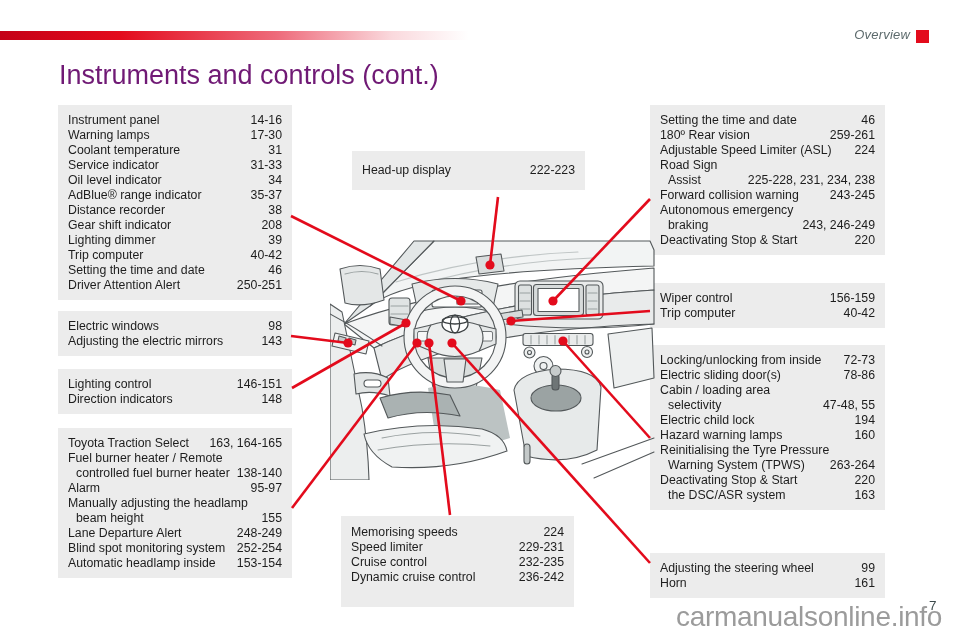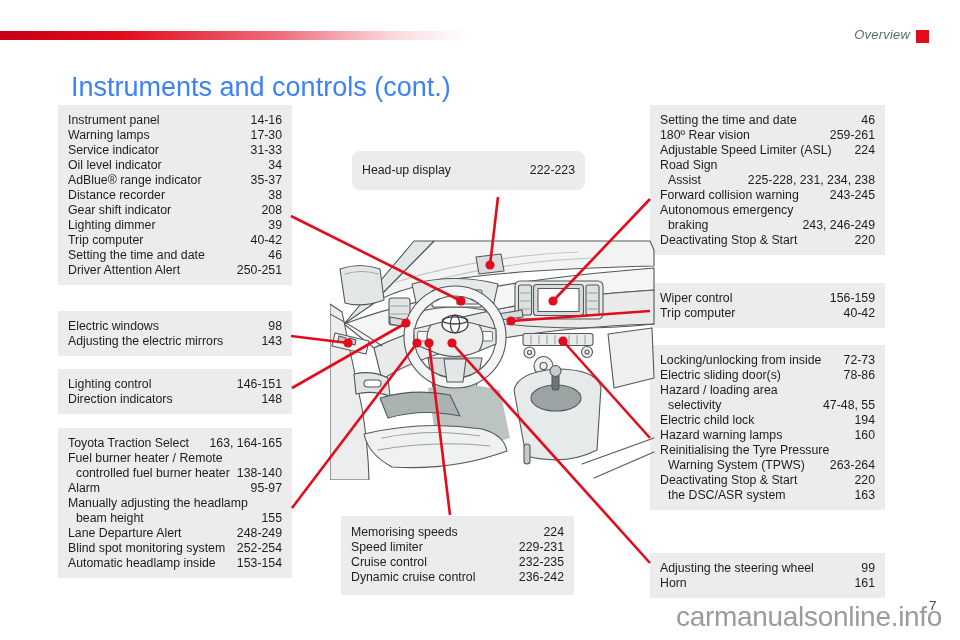--- a/index.html
+++ b/index.html
@@ -10,29 +10,29 @@
   .redbar{
     position:absolute;left:0;top:31px;width:478px;height:9px;
     background:linear-gradient(to right,#c40017 0%,#e30b1c 25%,#ee6b7b 58%,#fad9dd 82%,#ffffff 98%);
   }
   .overview-label{
     position:absolute;left:830px;top:27px;width:80px;text-align:right;
     font-size:13px;color:#5c6a6c;letter-spacing:.2px;font-style:italic;
   }
   .red-square{position:absolute;left:916px;top:30px;width:13px;height:13px;background:#e30b1c;}
   .title{
-    position:absolute;left:59px;top:60px;margin:12px;font-weight:400;
-    font-size:27px;color:#3b82f6;letter-spacing:0;
+    position:absolute;left:59px;top:60px;margin:0;font-weight:400;
+    font-size:27px;color:#701a75;letter-spacing:0;
   }
   .panel{
     position:absolute;background:#ececec;box-sizing:border-box;
     padding:8px 10px 7px 10px;font-size:12.3px;line-height:15px;color:#1d1d1d;
   }
-  .panel.pad-xl{padding:12px 10px;border-radius:8px;}
-  .panel.pad-lg{padding:9px 10px 10px 10px;}
+  .panel.pad-xl{padding:12px 10px;}
+  .panel.pad-lg{padding:9px 10px 22px 10px;}
   .panel .row{display:flex;justify-content:space-between;align-items:baseline;}
   .panel .lbl{white-space:nowrap;}
   .panel .lbl.indent{padding-left:8px;}
   .panel .pg{margin-left:6px;white-space:nowrap;text-align:right;}
   .dash-wrap{position:absolute;left:330px;top:240px;width:325px;height:240px;}
   .callouts{position:absolute;left:0;top:0;width:960px;height:640px;pointer-events:none;}
   .pagenum{position:absolute;left:929px;top:598px;font-size:13.5px;color:#3c4a4c;}
   .watermark{
     position:absolute;left:676px;top:601px;font-size:28px;color:#9b9b9b;
     letter-spacing:-0.3px;
@@ -52,20 +52,24 @@
   <div class="panel" style="left:58px;top:105px;width:234px;">
       <div class="row">
         <span class="lbl">Instrument panel</span>
         <span class="pg">14-16</span>
       </div>
       <div class="row">
         <span class="lbl">Warning lamps</span>
         <span class="pg">17-30</span>
       </div>
       <div class="row">
+        <span class="lbl">Coolant temperature</span>
+        <span class="pg">31</span>
+      </div>
+      <div class="row">
         <span class="lbl">Service indicator</span>
         <span class="pg">31-33</span>
       </div>
       <div class="row">
         <span class="lbl">Oil level indicator</span>
         <span class="pg">34</span>
       </div>
       <div class="row">
         <span class="lbl">AdBlue® range indicator</span>
         <span class="pg">35-37</span>
@@ -224,21 +228,21 @@
   <div class="panel" style="left:650px;top:345px;width:235px;">
       <div class="row">
         <span class="lbl">Locking/unlocking from inside</span>
         <span class="pg">72-73</span>
       </div>
       <div class="row">
         <span class="lbl">Electric sliding door(s)</span>
         <span class="pg">78-86</span>
       </div>
       <div class="row">
-        <span class="lbl">Hazard / loading area</span>
+        <span class="lbl">Cabin / loading area</span>
       </div>
       <div class="row">
         <span class="lbl indent">selectivity</span>
         <span class="pg">47-48, 55</span>
       </div>
       <div class="row">
         <span class="lbl">Electric child lock</span>
         <span class="pg">194</span>
       </div>
       <div class="row">

